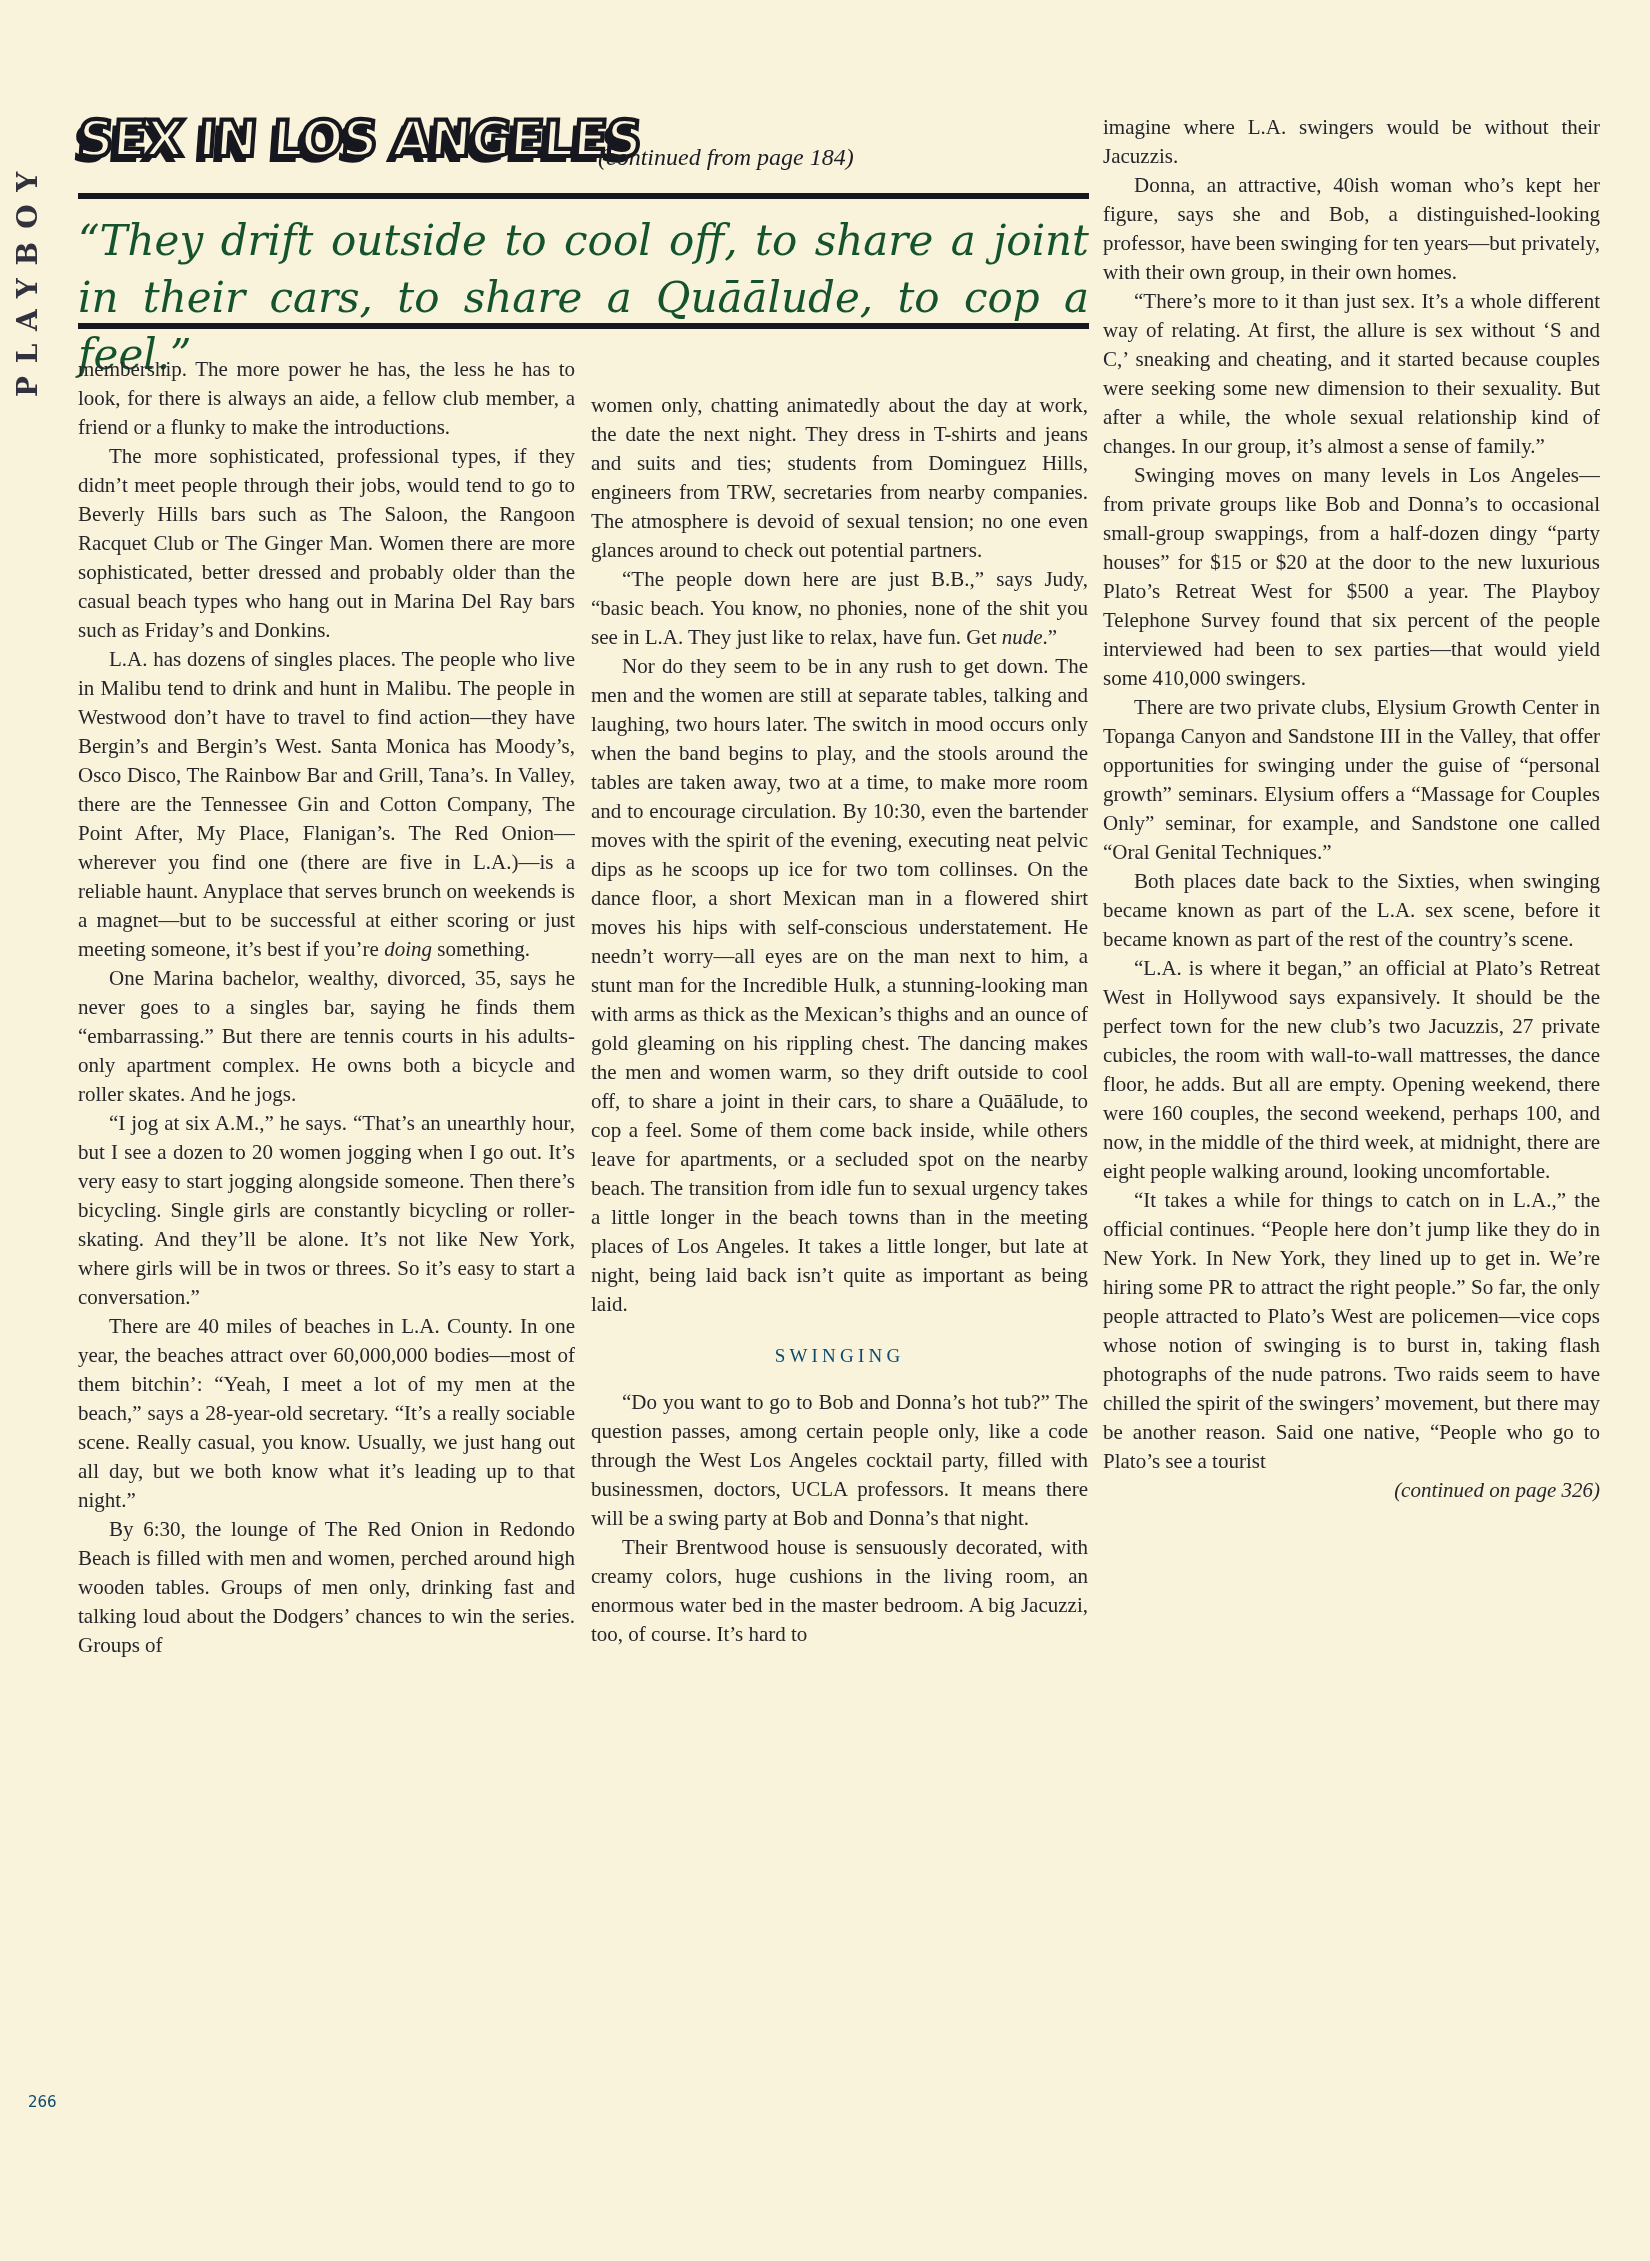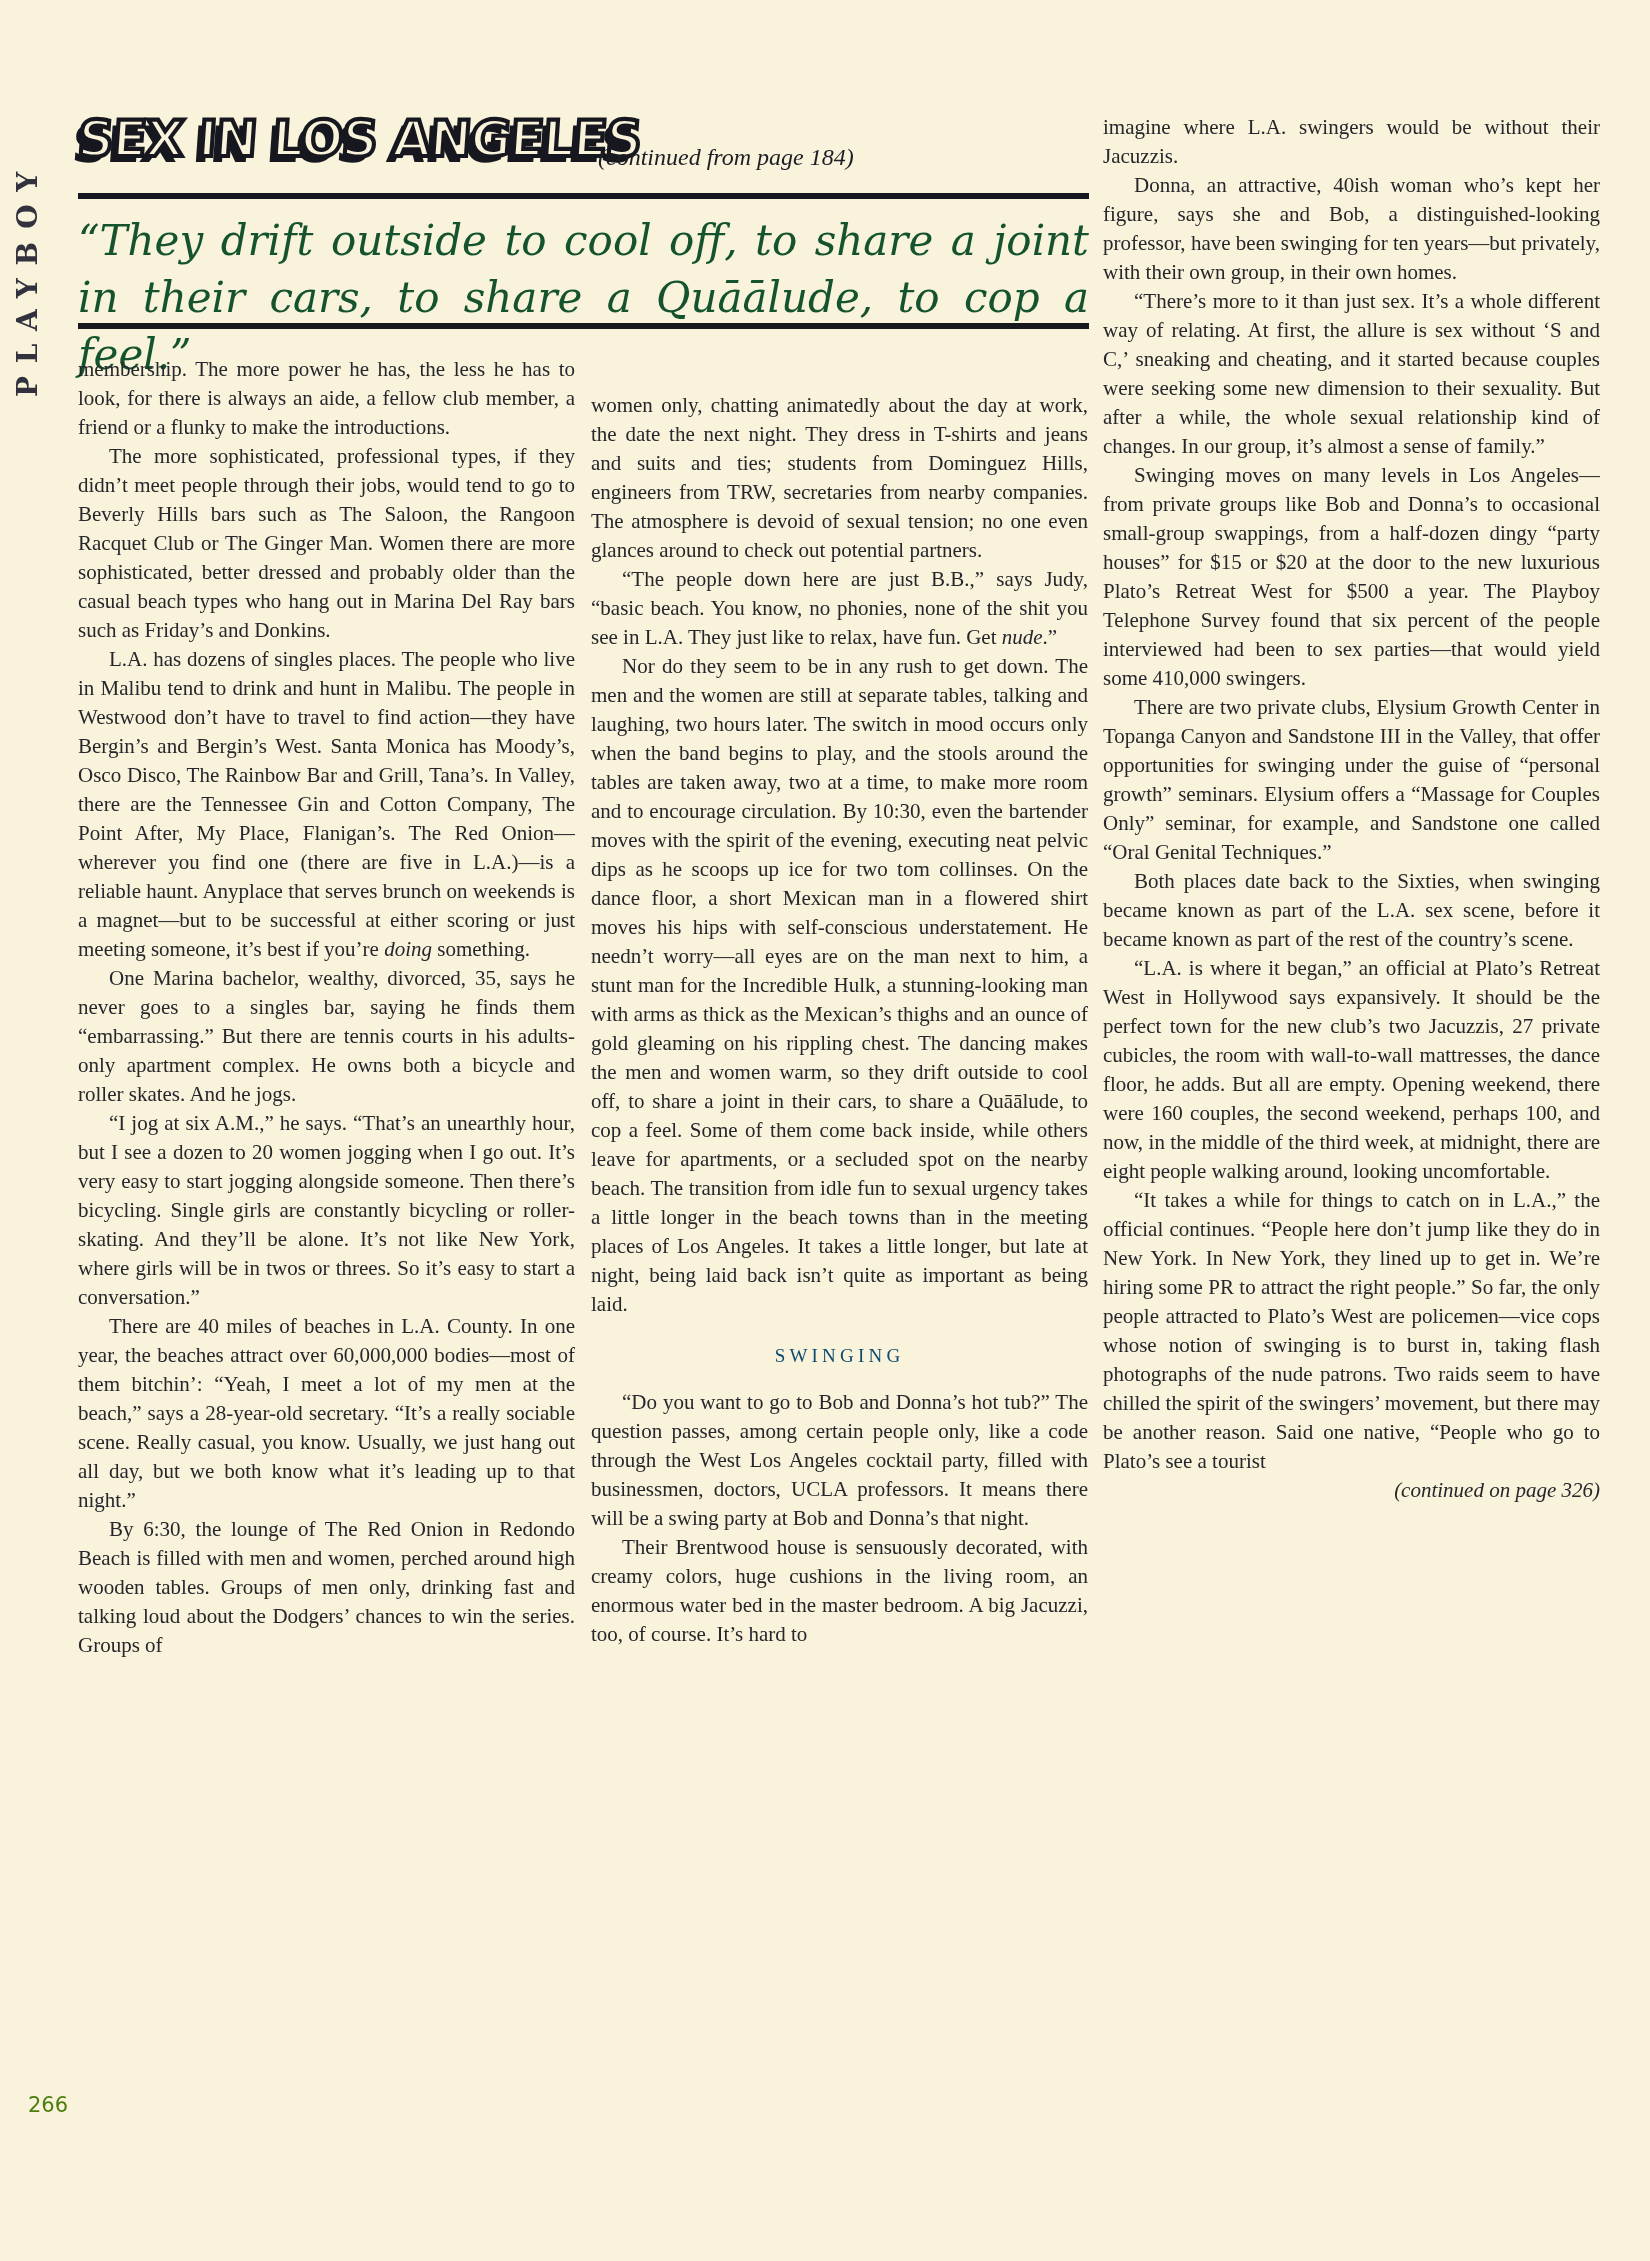--- a/index.html
+++ b/index.html
@@ -46,21 +46,21 @@
   .noindent { text-indent:0; }
   .alignright { text-align:right; font-style:italic; }
   .it { font-style:italic; }
   .subhead {
     text-align:center; text-indent:0;
     font-size:19px; letter-spacing:4.2px;
     margin:22.3px 0 18px 0; color:#0c4a6e;
   }
   .pagenum {
     position:absolute; left:28px; top:2093px;
-    font-family:"DejaVu Sans", sans-serif; font-size:21px; color:#4d7c0f;
+    font-family:"DejaVu Sans", sans-serif; font-size:15px; color:#0c4a6e;
   }
 </style>
 </head>
 <body>
 
 <div class="page">
 
   <div class="spine">PLAYBOY</div>
 
   <div class="logo">SEX IN LOS ANGELES</div>

